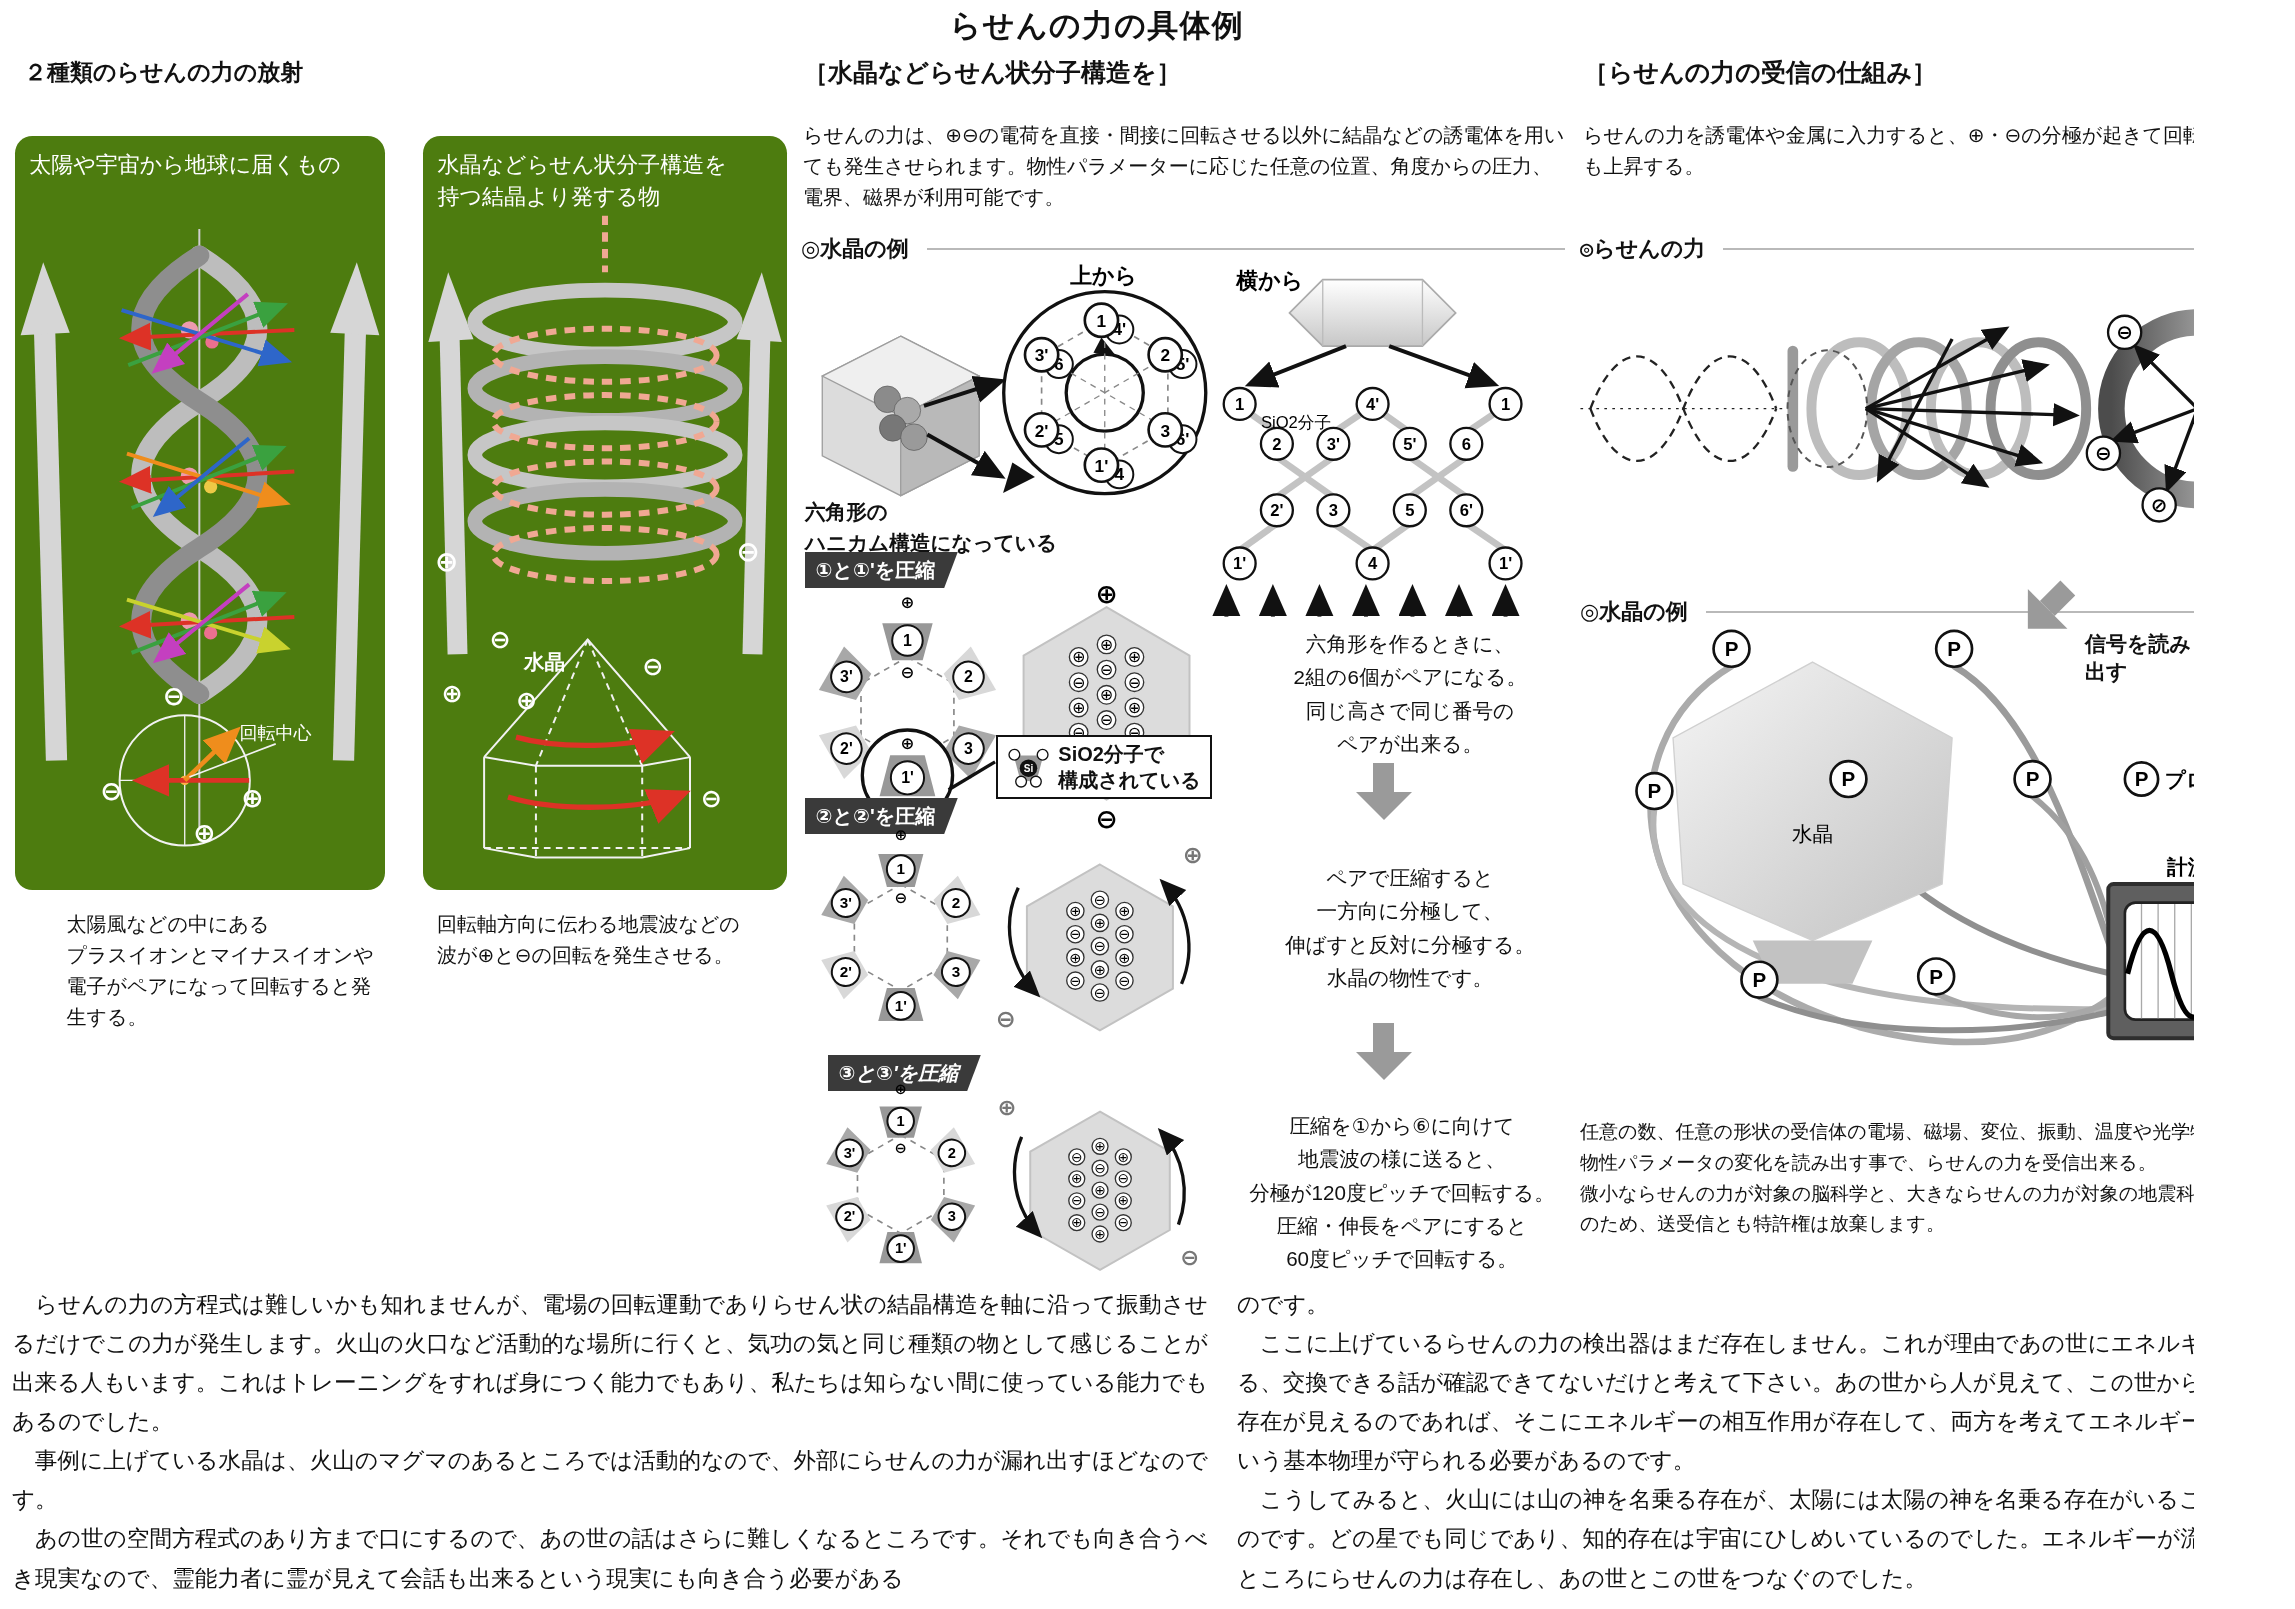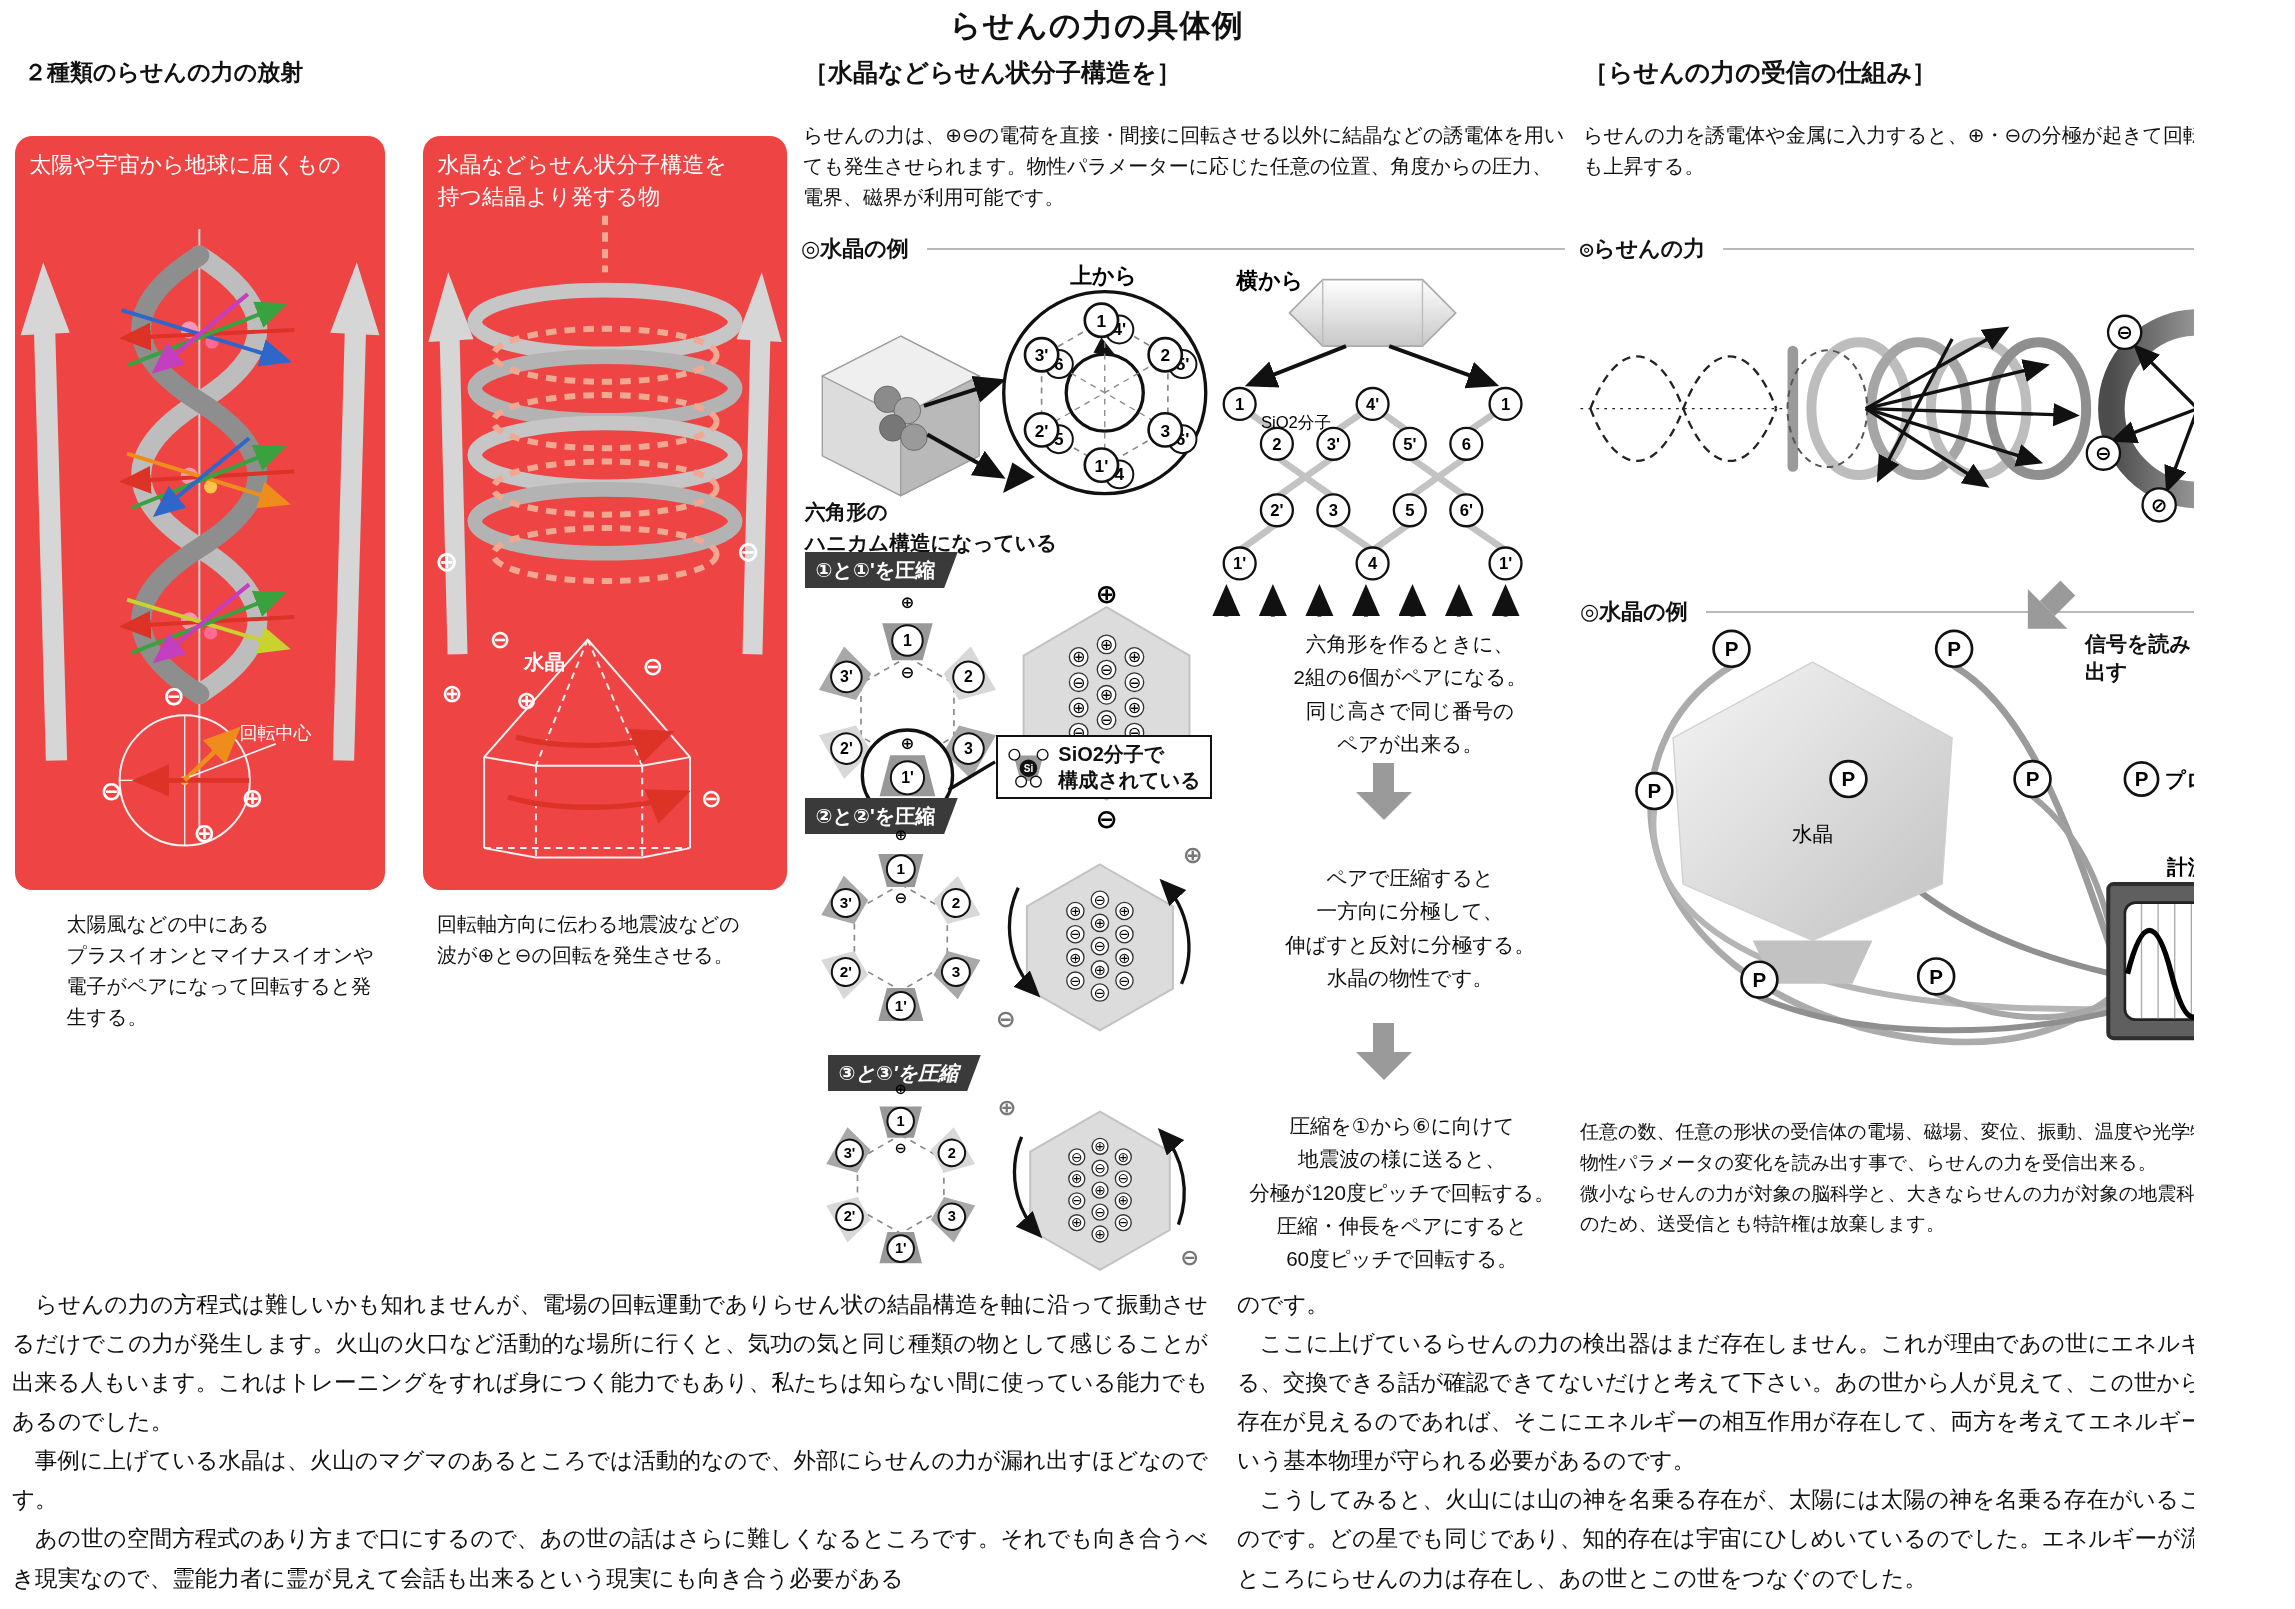--- a/index.html
+++ b/index.html
@@ -3,21 +3,21 @@
 <meta charset="utf-8">
 <style>
   html,body{margin:0;padding:0;background:#fff;}
   #page{position:relative;width:2194px;height:1610px;background:#ffffff;overflow:hidden;
         font-family:"Liberation Sans","DejaVu Sans",sans-serif;color:#111;}
   .abs{position:absolute;}
   .pre{white-space:pre-line;}
   .title{width:100%;text-align:center;font-size:31px;font-weight:bold;letter-spacing:1.3px;}
   .col-head{font-size:25px;font-weight:bold;}
   .body-text{font-size:20px;line-height:1.55;}
-  .panel{position:absolute;background:#ef4444;border-radius:17.3px;}
+  .panel{position:absolute;background:#4d7c0f;border-radius:17.3px;}
   .panel-title{color:#fff;font-size:22px;line-height:1.45;padding:13.3px 6.6px 0 14.6px;white-space:pre-line;}
   .caption{font-size:20px;line-height:1.55;white-space:pre-line;}
   .green-box{position:absolute;border:2.7px solid #222;border-radius:22.6px;padding:16px 22.6px;box-sizing:border-box;background:#fff;}
   .green-box span{color:#16a164;font-weight:bold;font-size:30px;line-height:1.42;}
   .dot-head{display:flex;align-items:center;gap:18px;font-size:22px;font-weight:bold;text-align:center;}
   .dot-head .rule{flex:1;height:0;border-top:2px solid #b9b9b9;}
   .black-label{position:absolute;background:#3a3a3a;color:#fff;font-weight:bold;font-size:20px;
                padding:4.7px 22.6px 4.7px 10.6px;clip-path:polygon(0 0,100% 0,91% 100%,0 100%);}
   .note{font-size:20.6px;line-height:1.62;text-align:center;white-space:pre-line;}
   .down-arrow{position:absolute;width:56px;height:57px;}

